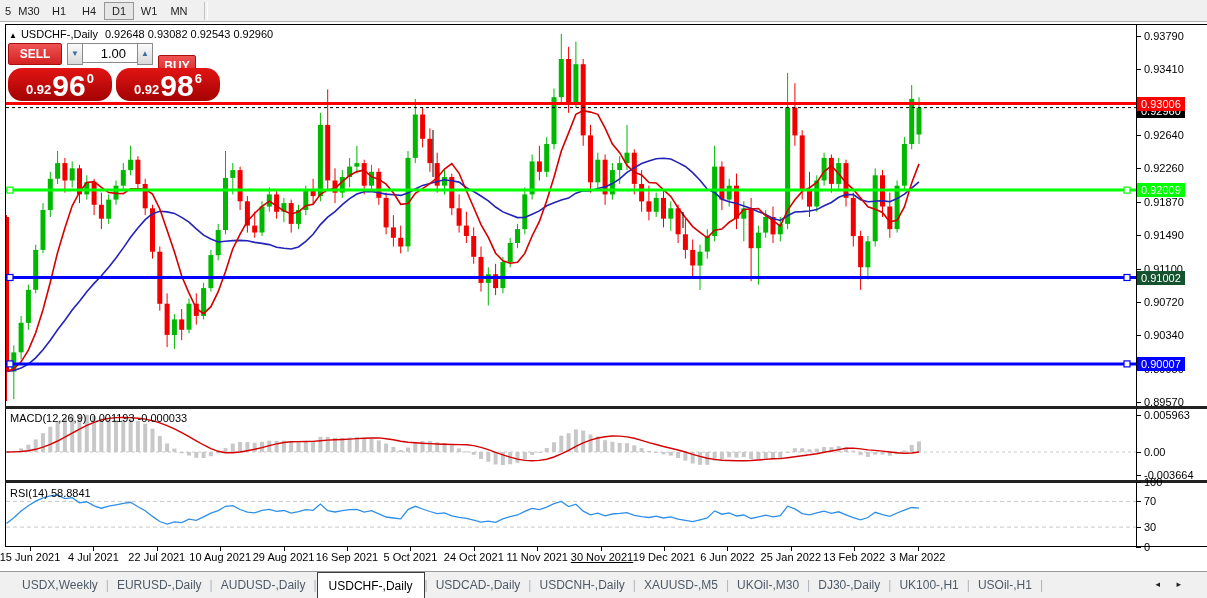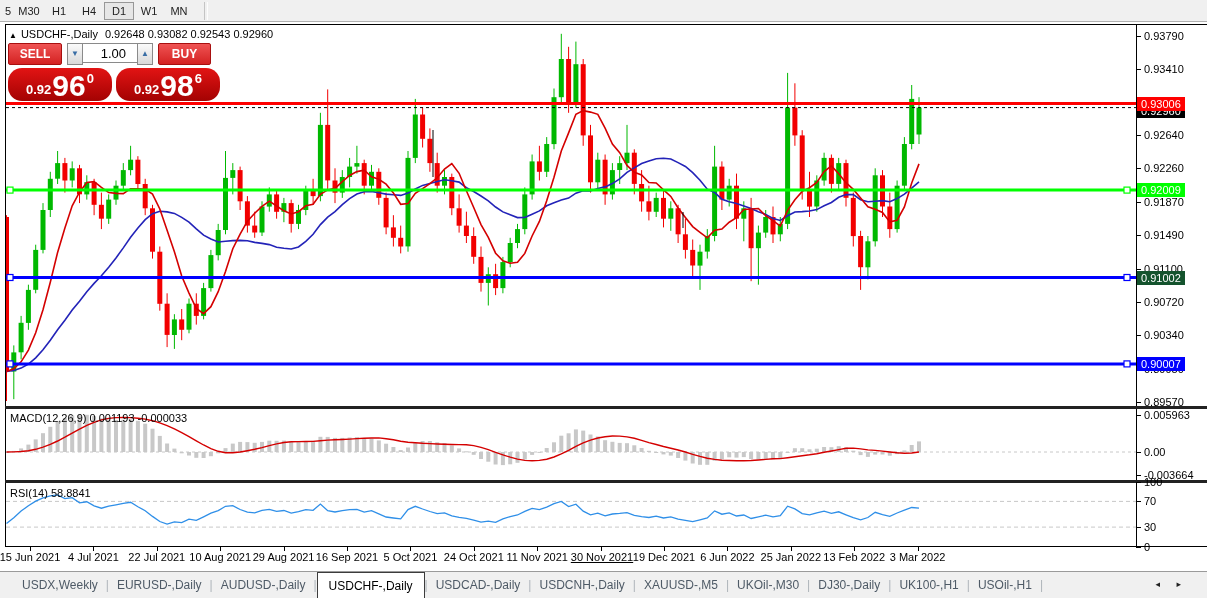--- a/index.html
+++ b/index.html
@@ -23,21 +23,21 @@
   
   .chart-title{position:absolute;left:9px;top:28px;font-size:11px;color:#000;z-index:6;white-space:nowrap;}
   .chart-title .mark{font-size:8px;margin-right:4px;}
   .chart-title .sym{margin-right:7px;}
   
   .trade-panel{position:absolute;left:8px;top:43px;width:216px;z-index:7;}
   .trow{display:flex;height:22px;}
   .sellbtn,.buybtn{height:22px;border:1px solid #a80f0f;border-radius:2px;color:#fff;font-weight:bold;
      font-size:12px;font-family:"Liberation Sans",sans-serif;background:linear-gradient(#ef5353,#d42222);padding:0;cursor:default;}
   .sellbtn{width:54px;}
-  .buybtn{width:53px;margin-left:5px;}
+  .buybtn{width:38px;margin-left:5px;margin-top:12px;}
   .spin{display:flex;margin-left:5px;}
   .spinbtn{width:16px;height:22px;border:1px solid #8a8a8a;background:linear-gradient(#fbfbfb,#d9d9d9);
      color:#3a6ea5;font-size:8px;padding:0;line-height:20px;cursor:default;}
   .vol{width:54px;height:20px;border-top:1px solid #8a8a8a;border-bottom:1px solid #8a8a8a;background:#fff;
      font-size:13px;line-height:20px;text-align:right;padding-right:11px;box-sizing:border-box;}
   .prices{display:flex;margin-top:3px;}
   .pricebox{width:104px;height:33px;background:linear-gradient(#e21414,#a30202);border-radius:14px;color:#fff;
      display:flex;align-items:flex-end;justify-content:center;margin-right:4px;}
   .pp{font-size:13px;font-weight:bold;margin-bottom:4px;}
   .pb{font-size:30px;font-weight:bold;line-height:31px;margin:0 1px;}

